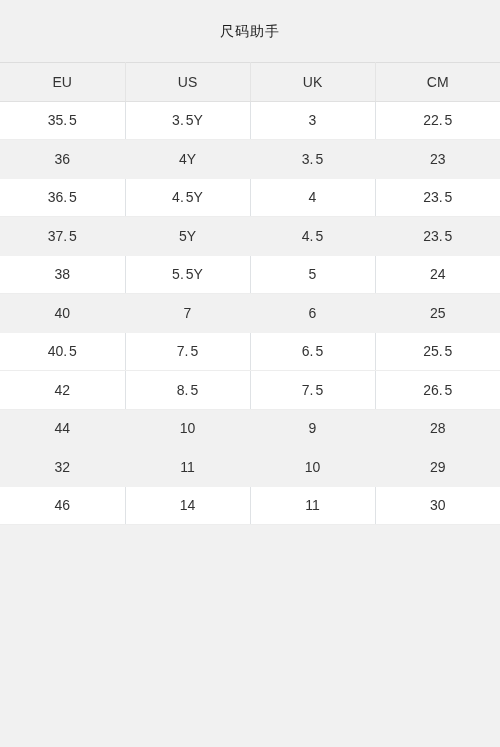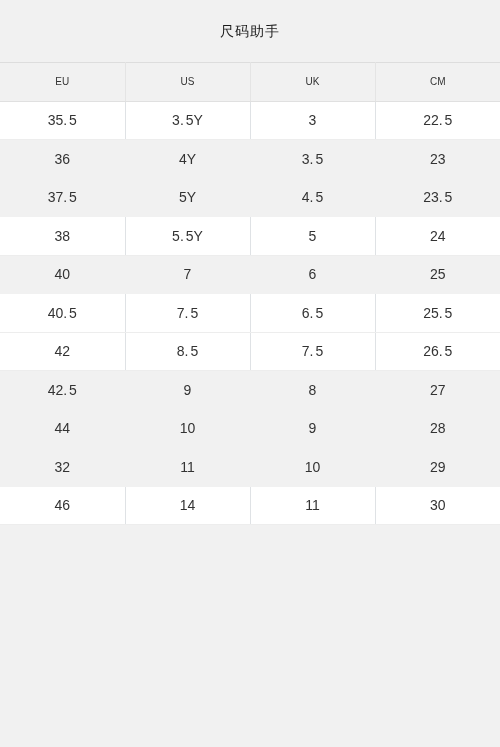--- a/index.html
+++ b/index.html
@@ -66,21 +66,21 @@
   }
   .size-table th:last-child,
   .size-table td:last-child {
     border-right: none;
   }
 
   thead tr {
     background: #f1f1f1;
   }
   .size-table thead th {
-    font-size: 10px;
+    font-size: 14px;
     color: #333333;
     font-weight: 400;
     border-right-color: #e4e4e4;
     border-bottom: 1px solid #e0e0e0;
     margin-top: 48px;
   }
 
   tbody tr.row-white { background: #ffffff; }
   tbody tr.row-grey  { background: #f1f1f1; }
 
@@ -130,20 +130,26 @@
           <td><span class="num">3<span class="dot">.</span>5Y</span></td>
           <td><span class="num">3</span></td>
           <td><span class="num">22<span class="dot">.</span>5</span></td>
         </tr>
         <tr class="row-grey">
           <td><span class="num">36</span></td>
           <td><span class="num">4Y</span></td>
           <td><span class="num">3<span class="dot">.</span>5</span></td>
           <td><span class="num">23</span></td>
         </tr>
+        <tr class="row-white">
+          <td><span class="num">36<span class="dot">.</span>5</span></td>
+          <td><span class="num">4<span class="dot">.</span>5Y</span></td>
+          <td><span class="num">4</span></td>
+          <td><span class="num">23<span class="dot">.</span>5</span></td>
+        </tr>
         <tr class="row-grey">
           <td><span class="num">37<span class="dot">.</span>5</span></td>
           <td><span class="num">5Y</span></td>
           <td><span class="num">4<span class="dot">.</span>5</span></td>
           <td><span class="num">23<span class="dot">.</span>5</span></td>
         </tr>
         <tr class="row-white">
           <td><span class="num">38</span></td>
           <td><span class="num">5<span class="dot">.</span>5Y</span></td>
           <td><span class="num">5</span></td>
@@ -161,26 +167,20 @@
           <td><span class="num">6<span class="dot">.</span>5</span></td>
           <td><span class="num">25<span class="dot">.</span>5</span></td>
         </tr>
         <tr class="row-white">
           <td><span class="num">42</span></td>
           <td><span class="num">8<span class="dot">.</span>5</span></td>
           <td><span class="num">7<span class="dot">.</span>5</span></td>
           <td><span class="num">26<span class="dot">.</span>5</span></td>
         </tr>
         <tr class="row-grey">
-          <td><span class="num">42<span class="dot">.</span>5</span></td>
-          <td><span class="num">9</span></td>
-          <td><span class="num">8</span></td>
-          <td><span class="num">27</span></td>
-        </tr>
-        <tr class="row-grey">
           <td><span class="num">44</span></td>
           <td><span class="num">10</span></td>
           <td><span class="num">9</span></td>
           <td><span class="num">28</span></td>
         </tr>
         <tr class="row-grey">
           <td><span class="num">32</span></td>
           <td><span class="num">11</span></td>
           <td><span class="num">10</span></td>
           <td><span class="num">29</span></td>

